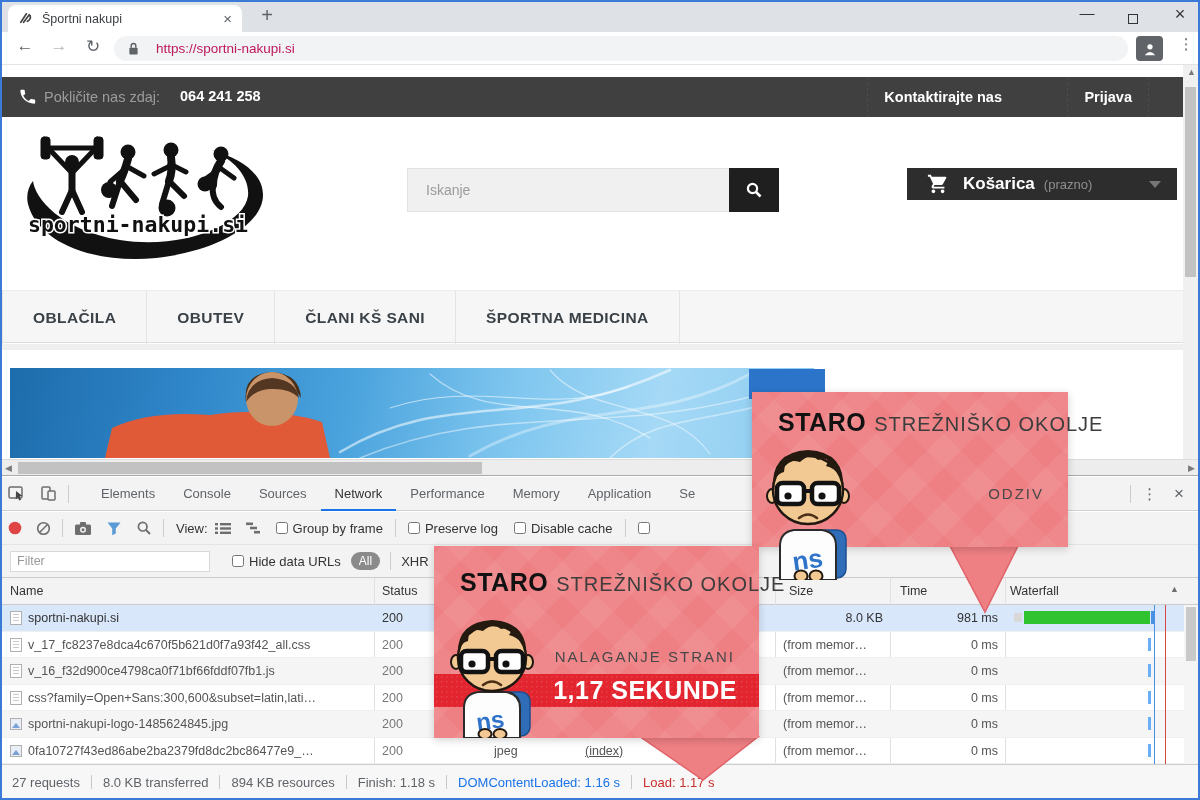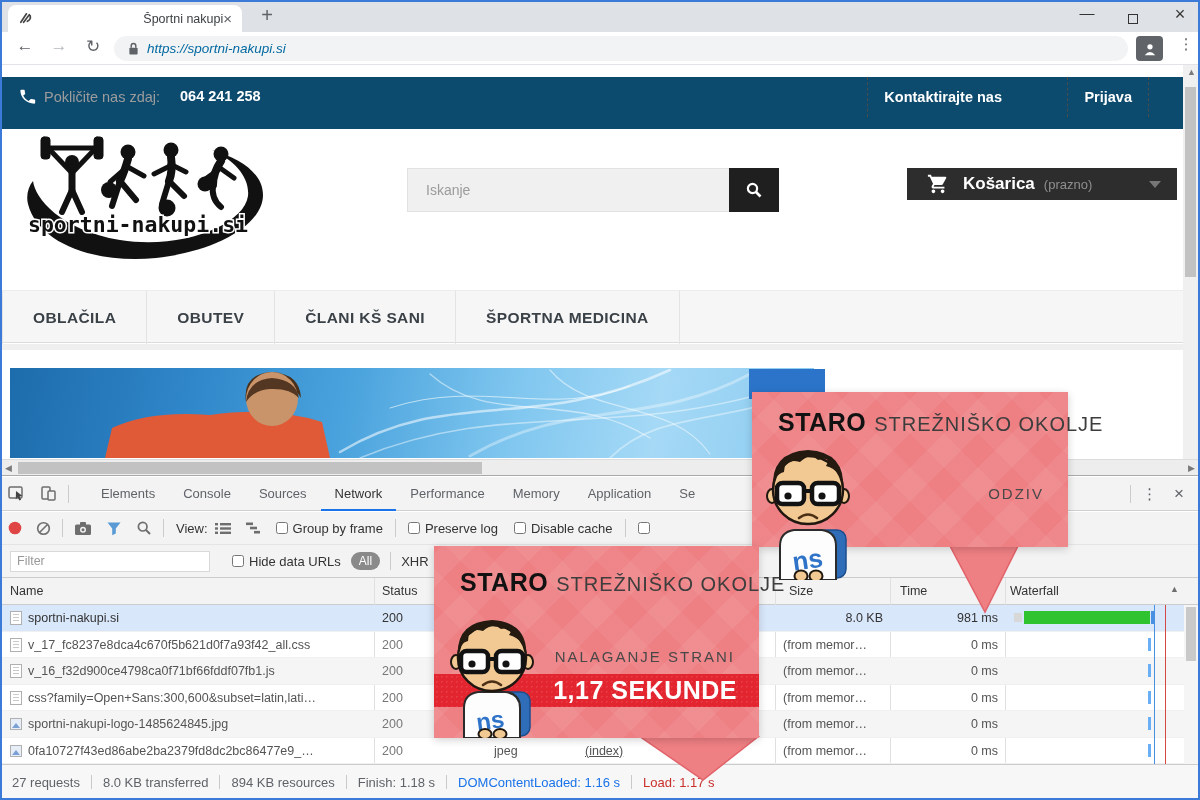--- a/index.html
+++ b/index.html
@@ -4,35 +4,35 @@
 <style>
   html,body{margin:0;padding:0;background:#9e9e9e;}
   *{box-sizing:border-box;}
   #screen{position:relative;width:1200px;height:800px;background:#fff;border:2px solid #3b7ad6;
     overflow:hidden;font-family:"Liberation Sans",sans-serif;}
   .abs{position:absolute;}
   
   .tabstrip{position:absolute;left:0;top:0;width:1196px;height:30px;background:#dee1e6;}
   .tab{position:absolute;left:6px;top:3px;width:234px;height:27px;background:#fff;
     border-radius:8px 8px 0 0;display:flex;align-items:center;padding:0 10px;}
-  .tab-title{font-size:12.5px;color:#3c4043;margin-left:9px;flex:1;white-space:nowrap;overflow:hidden;text-align:right;}
+  .tab-title{font-size:12.5px;color:#3c4043;margin-left:9px;flex:1;white-space:nowrap;overflow:hidden;}
   .tab-close{color:#5f6368;font-size:15px;cursor:default;}
   .newtab{position:absolute;left:252px;top:2px;font-size:20px;color:#5f6368;width:26px;text-align:center;}
   .winbtn{position:absolute;top:4px;font-size:15px;color:#333;width:30px;text-align:center;}
   .winbox{display:inline-block;width:10px;height:10px;border:1.5px solid #333;}
   .urlrow{position:absolute;left:0;top:30px;width:1196px;height:33px;background:#fff;border-bottom:1px solid #e1e3e6;}
   .navbtn{position:absolute;top:4px;font-size:17px;color:#5f6368;width:26px;text-align:center;}
   .urlpill{position:absolute;left:112px;top:4px;width:1014px;height:25px;background:#f1f3f4;
     border-radius:13px;display:flex;align-items:center;padding:0 14px;}
-  .urltext{font-size:13.5px;color:#0369a1;margin-left:8px;font-style:italic;}
+  .urltext{font-size:13.5px;color:#be185d;margin-left:17px;}
   .profile{position:absolute;left:1134px;top:4px;width:27px;height:25px;background:#606469;border-radius:4px;
     display:flex;align-items:center;justify-content:center;}
   .menu3{position:absolute;left:1173px;top:3px;font-size:15px;color:#5f6368;width:22px;text-align:center;}
   
-  .blackbar{position:absolute;left:0;top:75px;width:1196px;height:52px;background:#0c4a6e;color:#fff;}
+  .blackbar{position:absolute;left:0;top:75px;width:1196px;height:40px;background:#404040;color:#fff;}
   .phone-label{color:#9c9c9c;font-size:14.5px;}
   .phone-num{color:#fff;font-weight:bold;font-size:14.5px;}
   .topbar-link{position:absolute;top:0;height:40px;line-height:40px;font-weight:bold;font-size:14.5px;color:#fff;
     padding:0 16px;border-left:1px dashed #4c4c4c;}
   .search-field{position:absolute;left:405px;top:166px;width:322px;height:44px;background:#f0f0f0;
     border:1px solid #e2e2e2;border-right:none;}
   .search-field input{width:100%;height:100%;background:transparent;border:none;outline:none;
     padding:0 18px;font-size:14px;color:#555;font-family:"Liberation Sans",sans-serif;}
   .search-field input::placeholder{color:#9b9b9b;}
   .search-btn{position:absolute;left:727px;top:166px;width:50px;height:44px;background:#1f1f1f;border:none;

